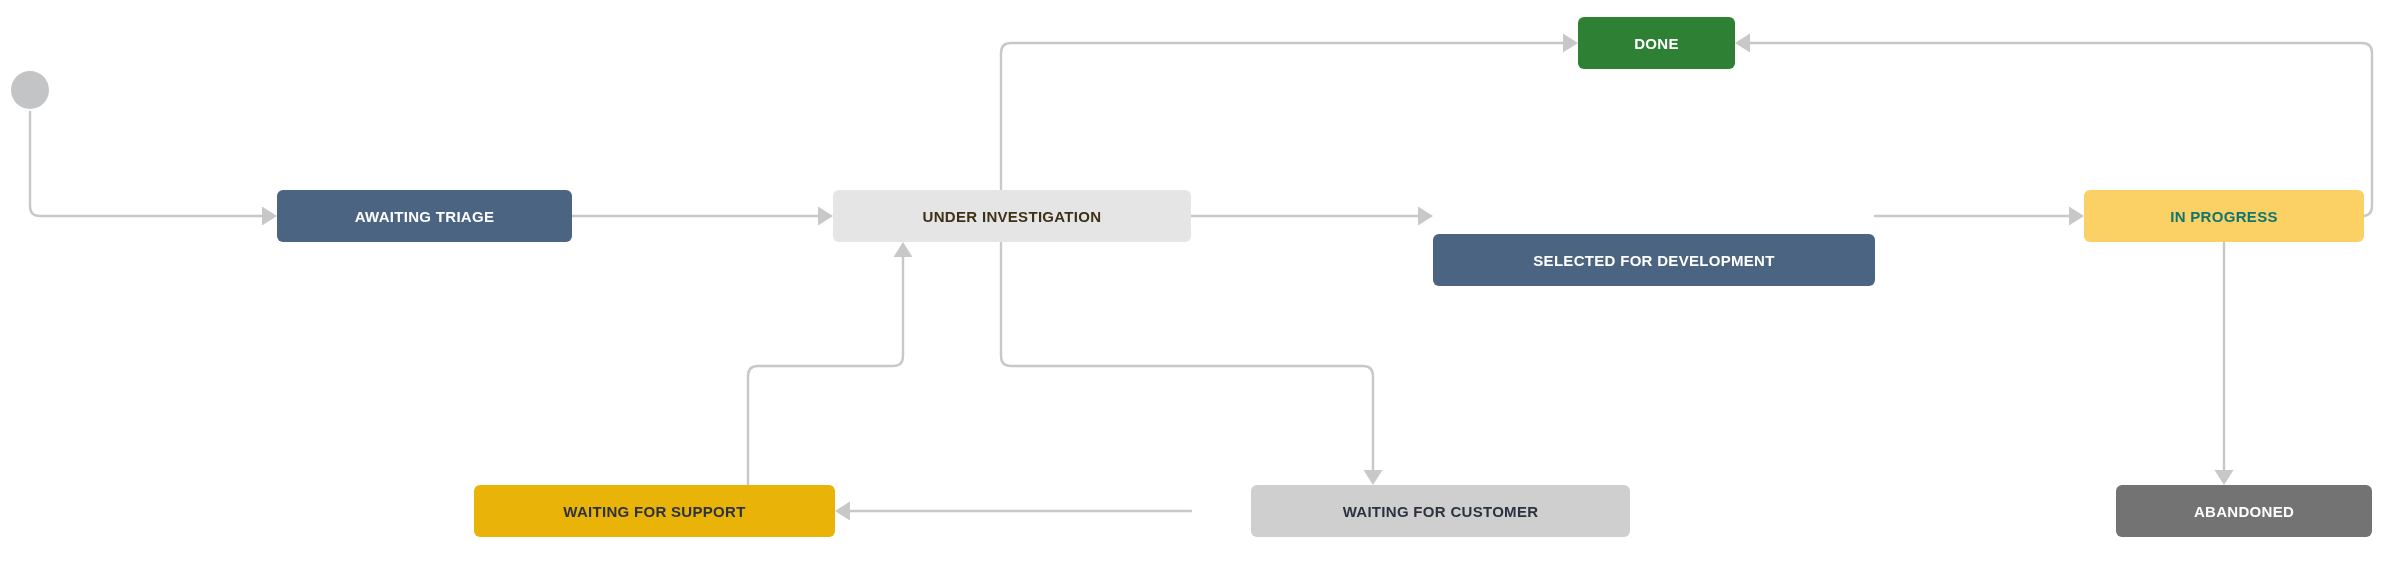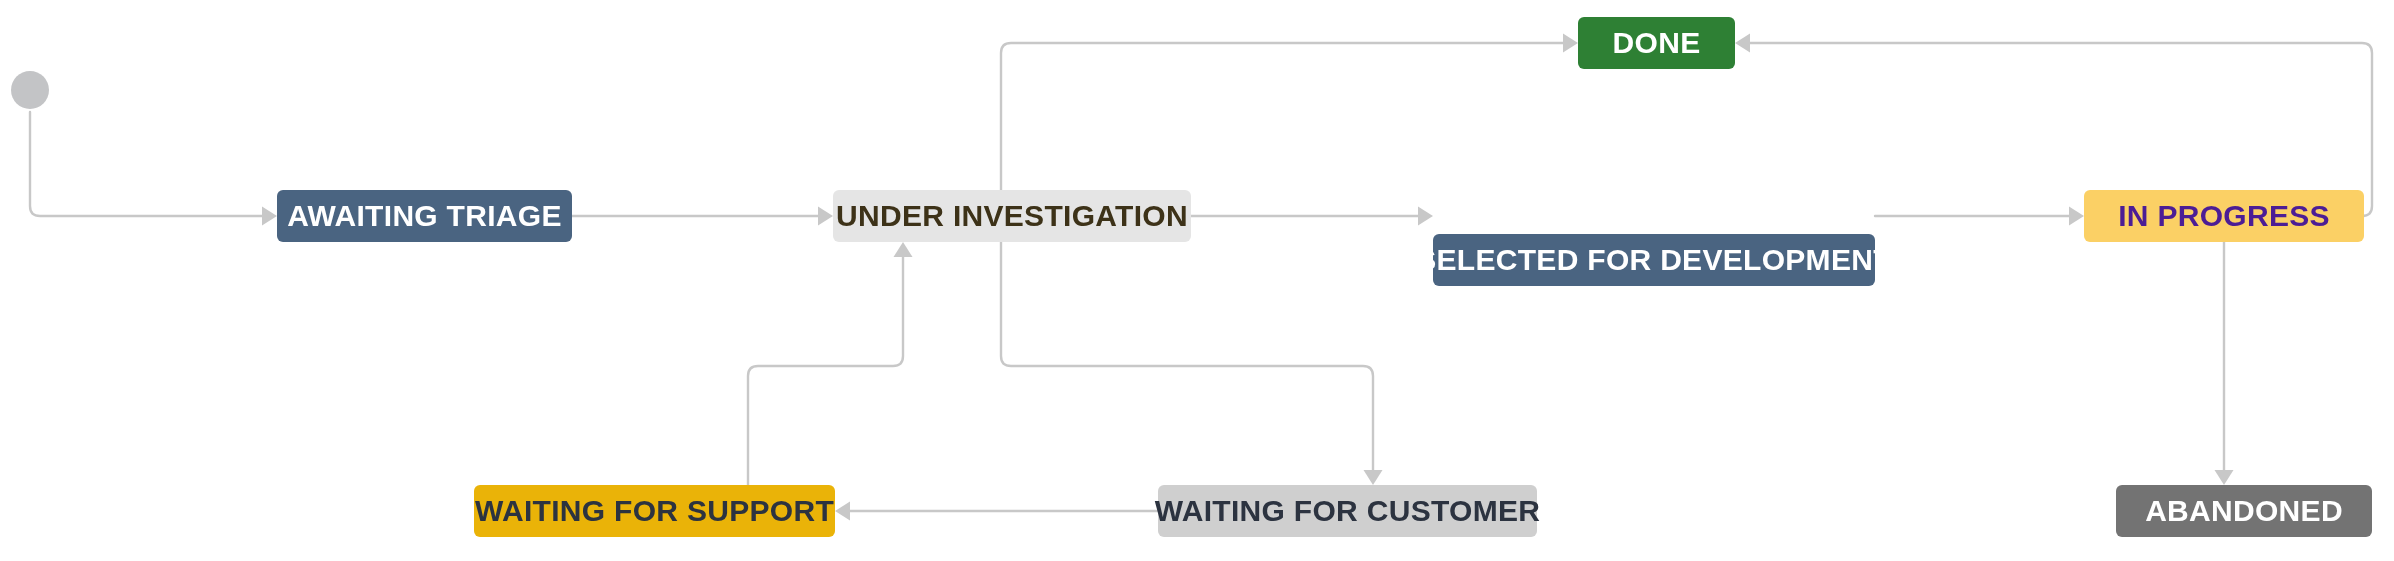--- a/index.html
+++ b/index.html
@@ -30,21 +30,21 @@
   .node {
     position: absolute;
     box-sizing: border-box;
     display: flex;
     align-items: center;
     justify-content: center;
     border-radius: 6px;
     text-align: center;
     letter-spacing: 0.3px;
     font-weight: bold;
-    font-size: 30px;
+    font-size: 15px;
     line-height: 1;
     white-space: nowrap;
     user-select: none;
   }
   .node-label {
     display: block;
     padding: 0 14px;
   }
   .start-dot {
     position: absolute;
@@ -103,30 +103,30 @@
       <div class="start-dot" style="left: 11px; top: 71px; width: 38px; height: 38px; background: rgb(195, 196, 198);"></div>
       <div class="node" style="left: 277px; top: 190px; width: 295px; height: 52px; background: rgb(74, 100, 129); color: rgb(255, 255, 255);">
         <span class="node-label">AWAITING TRIAGE</span>
       </div>
       <div class="node" style="left: 833px; top: 190px; width: 358px; height: 52px; background: #e5e5e5; color: rgb(61, 50, 24);">
         <span class="node-label">UNDER INVESTIGATION</span>
       </div>
       <div class="node" style="left: 1433px; top: 190px; width: 442px; height: 52px; background: rgb(74, 100, 129); color: rgb(255, 255, 255); margin-top: 44px;">
         <span class="node-label">SELECTED FOR DEVELOPMENT</span>
       </div>
-      <div class="node" style="left: 2084px; top: 190px; width: 280px; height: 52px; background: rgb(251, 208, 101); color: #4c1d95;">
+      <div class="node" style="left: 2084px; top: 190px; width: 280px; height: 52px; background: rgb(251, 208, 101); color: #0f766e;">
         <span class="node-label">IN PROGRESS</span>
       </div>
       <div class="node" style="left: 1578px; top: 17px; width: 157px; height: 52px; background: rgb(46, 128, 52); color: rgb(255, 255, 255);">
         <span class="node-label">DONE</span>
       </div>
       <div class="node" style="left: 474px; top: 485px; width: 361px; height: 52px; background: #eab308; color: rgb(44, 51, 64);">
         <span class="node-label">WAITING FOR SUPPORT</span>
       </div>
-      <div class="node" style="left: 1158px; top: 485px; width: 379px; height: 52px; background: rgb(207, 207, 207); color: rgb(44, 51, 64);">
+      <div class="node" style="left: 1251px; top: 485px; width: 379px; height: 52px; background: rgb(207, 207, 207); color: rgb(44, 51, 64);">
         <span class="node-label">WAITING FOR CUSTOMER</span>
       </div>
       <div class="node" style="left: 2116px; top: 485px; width: 256px; height: 52px; background: #737373; color: rgb(255, 255, 255);">
         <span class="node-label">ABANDONED</span>
       </div>
     </div>
 
 </div>
 
 </body></html>

